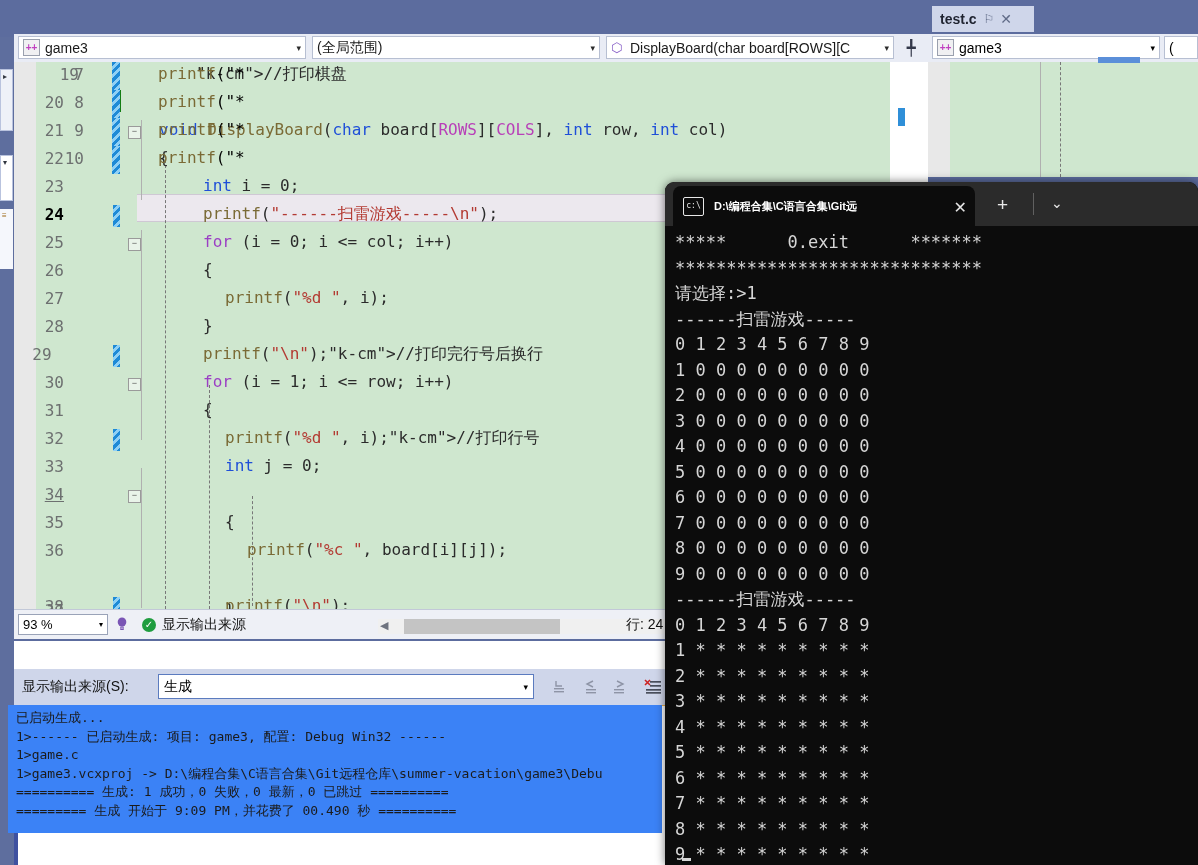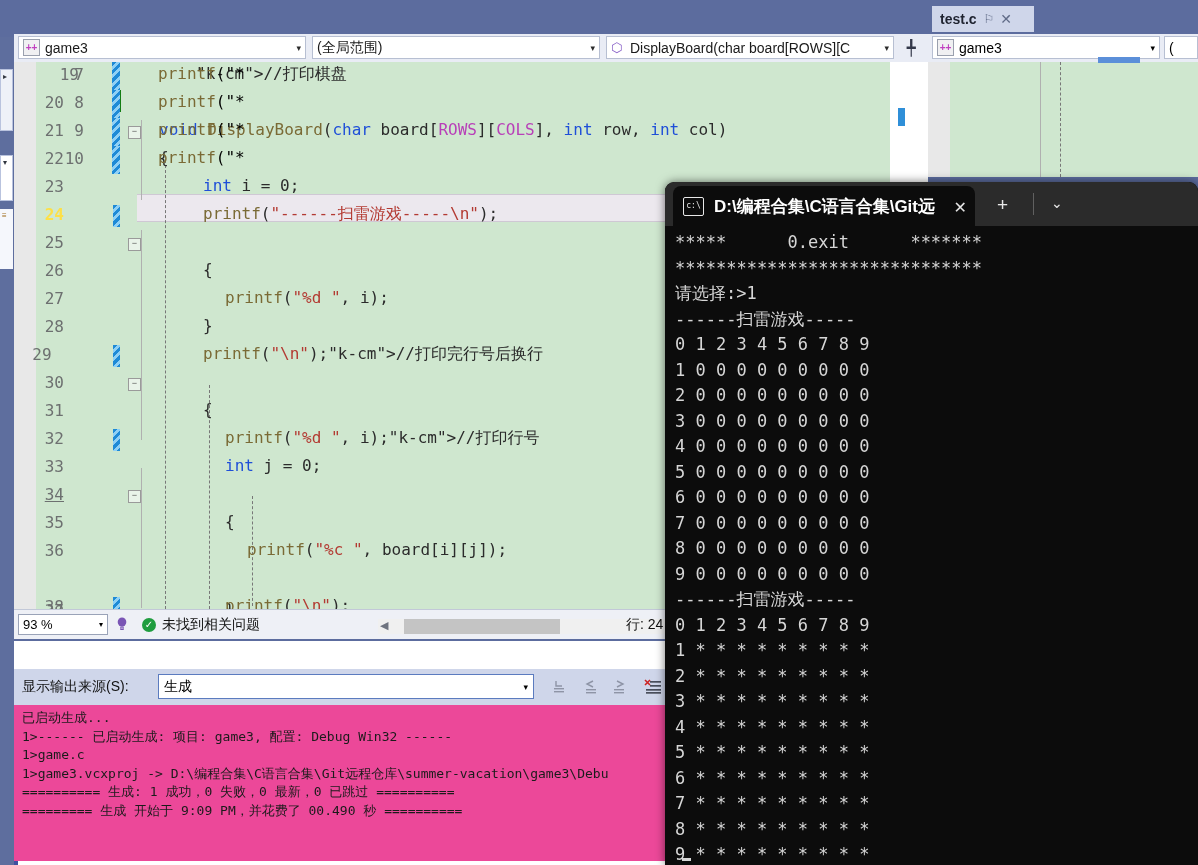--- a/index.html
+++ b/index.html
@@ -50,21 +50,21 @@
 
   
   #code-surface{left:14px;top:62px;width:914px;height:547px;background:#cfe7cf;overflow:hidden;}
   #gutter-bg{left:14px;top:62px;width:22px;height:547px;background:#e8e8e8;}
   #code-rightpad{left:890px;top:62px;width:38px;height:547px;background:#ffffff;}
   #scrollmark-1{left:898px;top:108px;width:7px;height:18px;background:#2f8fd8;}
 
   .cline{position:absolute;left:0;width:914px;height:28px;display:flex;align-items:center;}
   .lnum{position:absolute;left:20px;width:44px;text-align:right;color:#6d7070;
         font-family:"DejaVu Sans Mono","Liberation Mono",monospace;font-size:16px;}
-  .lnum.cur{color:#fde047;font-weight:bold;}
+  .lnum.cur{color:#000000;font-weight:bold;}
   .ctext{position:absolute;left:120px;white-space:pre;
         font-family:"DejaVu Sans Mono","Liberation Mono",monospace;font-size:16px;color:#2b2b2b;}
   .chg{position:absolute;left:113px;width:7px;height:22px;
        background:repeating-linear-gradient(135deg,#1e8ad6 0 3px,#8fd0f5 3px 6px);}
   .fold{position:absolute;left:128px;width:11px;height:11px;border:1px solid #9a9a9a;background:#e9f3e9;
         color:#555;font-size:9px;line-height:9px;text-align:center;}
   .vline{position:absolute;width:0;border-left:1px solid #b0b0b0;}
   .dline{position:absolute;width:0;border-left:1px dashed #777;}
   #hl-line24{position:absolute;left:137px;top:194px;width:753px;height:26px;background:#ece8ee;
              border-top:1px solid #cfc8d4;border-bottom:1px solid #cfc8d4;}
@@ -95,21 +95,21 @@
   #out-pane{left:14px;top:641px;width:654px;height:224px;background:#ffffff;}
   #out-title{left:14px;top:641px;width:654px;height:28px;background:#f1b24a;
              display:flex;align-items:center;padding-left:8px;font-size:14px;color:#1b1b1b;}
   #out-toolbar{left:14px;top:669px;width:654px;height:36px;background:#cfd6ea;}
   #out-src-label{position:absolute;left:8px;top:9px;font-size:14px;color:#111;}
   #out-src-combo{position:absolute;left:144px;top:5px;width:376px;height:25px;background:#ffffff;
                  border:1px solid #5b7bbf;box-sizing:border-box;display:flex;align-items:center;padding:0 5px;font-size:14px;}
   #out-src-combo .arrow{margin-left:auto;font-size:9px;}
   .tb-ico{position:absolute;top:8px;width:22px;height:20px;color:#8e94a6;font-size:15px;
           display:flex;align-items:center;justify-content:center;}
-  #out-body{left:14px;top:705px;width:654px;height:156px;background:#ec4899;
+  #out-body{left:8px;top:705px;width:654px;height:128px;background:#3b82f6;
             font-family:"DejaVu Sans Mono","Liberation Mono",monospace;font-size:13px;color:#1b1b1b;
             padding:4px 0 0 8px;box-sizing:border-box;overflow:hidden;white-space:pre;line-height:18.5px;}
   #out-leftband{left:14px;top:705px;width:4px;height:160px;background:#3f51a0;}
 
   
   #right-group{left:928px;top:0;width:270px;height:865px;background:#5c6c9e;}
   #rtab{position:absolute;left:932px;top:6px;width:102px;height:26px;background:#cfd6ea;
         display:flex;align-items:center;padding:0 8px;font-size:14px;color:#1f2330;font-weight:bold;box-sizing:border-box;}
   #rnav{left:928px;top:34px;width:270px;height:28px;background:#e9ecf5;}
   #rcombo-proj{position:absolute;left:932px;top:36px;width:228px;height:23px;background:#fff;border:1px solid #b7bfd2;
@@ -131,21 +131,21 @@
   
   #console{left:665px;top:182px;width:533px;height:683px;background:#0c0c0c;
            border-radius:9px 9px 0 0;box-shadow:0 0 10px rgba(0,0,0,.55);overflow:hidden;}
   #console-titlebar{position:absolute;left:0;top:0;width:533px;height:44px;background:#2b2b2b;
                     border-radius:9px 9px 0 0;}
   #console-tab{position:absolute;left:8px;top:4px;height:40px;width:302px;background:#0c0c0c;
                border-radius:8px 8px 0 0;display:flex;align-items:center;padding:0 10px;box-sizing:border-box;}
   #cmd-icon{width:19px;height:17px;border:1.5px solid #e8e8e8;border-radius:2px;margin-right:10px;
             font-size:8px;color:#e8e8e8;display:flex;align-items:center;justify-content:center;
             font-family:"DejaVu Sans Mono",monospace;line-height:1;}
-  #console-tab-title{font-size:17px;color:#ffffff;font-weight:bold;white-space:nowrap;overflow:hidden;}
+  #console-tab-title{font-size:11px;color:#ffffff;font-weight:bold;white-space:nowrap;overflow:hidden;}
   #console-tab-close{position:absolute;right:8px;top:12px;color:#e5e5e5;font-size:16px;}
   #console-new{position:absolute;left:332px;top:12px;color:#e8e8e8;font-size:19px;}
   #console-divider{position:absolute;left:368px;top:11px;width:1px;height:22px;background:#606060;}
   #console-chev{position:absolute;left:386px;top:13px;color:#e8e8e8;font-size:14px;}
   #console-body{position:absolute;left:0;top:44px;width:533px;height:639px;color:#d6d6d6;
                 font-family:"DejaVu Sans Mono","Liberation Mono",monospace;font-size:17px;line-height:25.5px;
                 padding:4px 0 0 10px;box-sizing:border-box;white-space:pre;letter-spacing:0px;}
   #console-caret{position:absolute;left:682px;top:858px;width:9px;height:3px;background:#d6d6d6;}
 </style>
 </head>
@@ -236,20 +236,21 @@
       <span class="ctext" style="left: 203px; top: 2px;"><span class="k-kw">int</span> i = 0;</span>
     </div>
     <div class="cline" style="top: 202px;">
       <span class="lnum cur" style="top: 3px;">24</span>
       <span class="chg" style="top: 3px;"></span>
       <span class="ctext" style="left: 203px; top: 2px;"><span class="k-fn">printf</span>(<span class="k-str">"------扫雷游戏-----\n"</span>);</span>
     </div>
     <div class="cline" style="top: 230px;">
       <span class="lnum" style="top: 3px;">25</span>
       <span class="fold" style="top: 8px;">−</span>
+      <span class="ctext" style="left: 203px; top: 2px;"><span class="k-ctl">for</span> (i = 0; i &lt;= col; i++)</span>
     </div>
     <div class="cline" style="top: 258px;">
       <span class="lnum" style="top: 3px;">26</span>
       <span class="ctext" style="left: 203px; top: 2px;">{</span>
     </div>
     <div class="cline" style="top: 286px;">
       <span class="lnum" style="top: 3px;">27</span>
       <span class="ctext" style="left: 225px; top: 2px;"><span class="k-fn">printf</span>(<span class="k-str">"%d "</span>, i);</span>
     </div>
     <div class="cline" style="top: 314px;">
@@ -257,20 +258,21 @@
       <span class="ctext" style="left: 203px; top: 2px;">}</span>
     </div>
     <div class="cline" style="top: 342px;">
       <span class="lnum" style="top: 3px; text-align: center;">29</span>
       <span class="chg" style="top: 3px;"></span>
       <span class="ctext" style="left: 203px; top: 2px;"><span class="k-fn">printf</span>(<span class="k-str">"\n"</span>);<span class="&lt;span">"k-cm"</span>&gt;//打印完行号后换行</span>
     </div>
     <div class="cline" style="top: 370px;">
       <span class="lnum" style="top: 3px;">30</span>
       <span class="fold" style="top: 8px;">−</span>
+      <span class="ctext" style="left: 203px; top: 2px;"><span class="k-ctl">for</span> (i = 1; i &lt;= row; i++)</span>
     </div>
     <div class="cline" style="top: 398px;">
       <span class="lnum" style="top: 3px;">31</span>
       <span class="ctext" style="left: 203px; top: 2px;">{</span>
     </div>
     <div class="cline" style="top: 426px;">
       <span class="lnum" style="top: 3px;">32</span>
       <span class="chg" style="top: 3px;"></span>
       <span class="ctext" style="left: 225px; top: 2px;"><span class="k-fn">printf</span>(<span class="k-str">"%d "</span>, i);<span class="&lt;span">"k-cm"</span>&gt;//打印行号</span>
     </div>
@@ -308,21 +310,21 @@
   </div>
   <div id="bulb-icon">
     <svg width="16" height="16" viewBox="0 0 16 16">
         <ellipse cx="8" cy="6" rx="4.3" ry="4.6" fill="#7a55b5"></ellipse>
         <rect x="6" y="10.5" width="4" height="3.4" rx="1" fill="#7a55b5"></rect>
         <rect x="6.2" y="11.7" width="3.6" height="0.8" fill="#e8e3f3"></rect>
       </svg>
   </div>
   <div id="noissue">
     <span class="ok-dot">✓</span>
-    <span>未找到相关问题</span>
+    <span>显示输出来源</span>
   </div>
   <div id="hscroll">
     <span class="la">◀</span>
     <div class="thumb"></div>
     <span class="ra">▶</span>
   </div>
   <div id="rowcol">行: 24</div>
 </div>
 
 <div class="abs" id="out-pane"></div>

